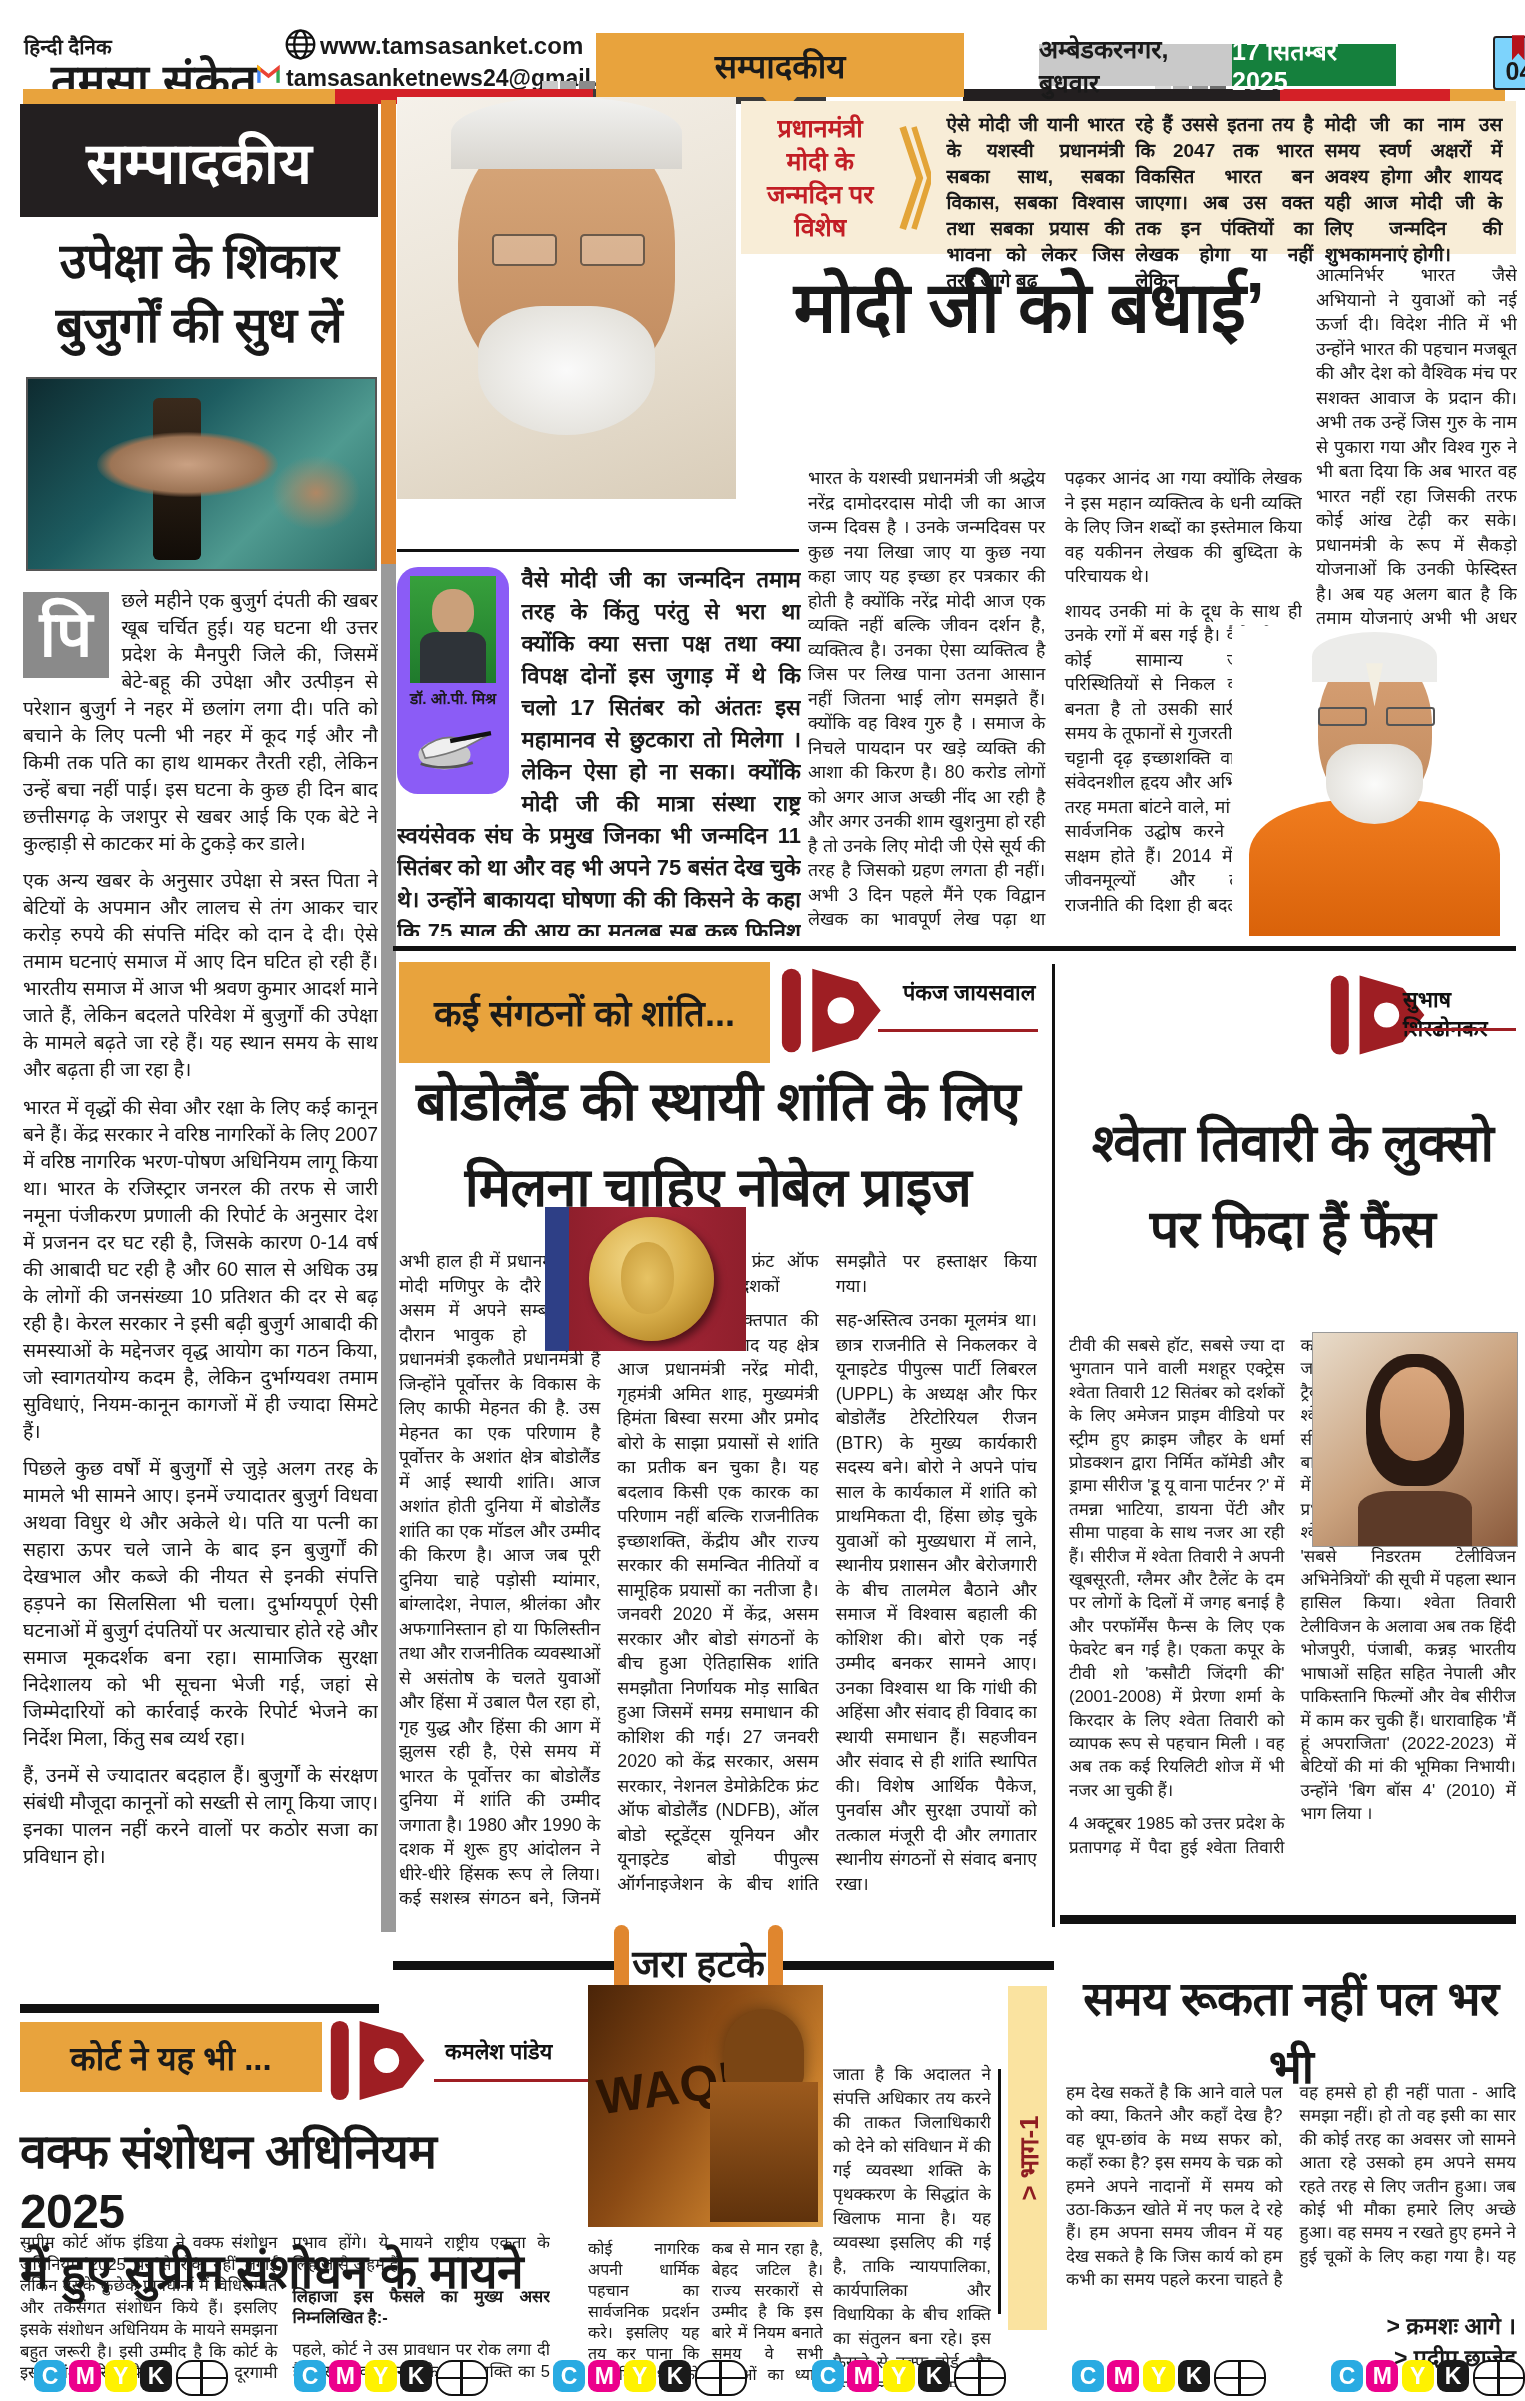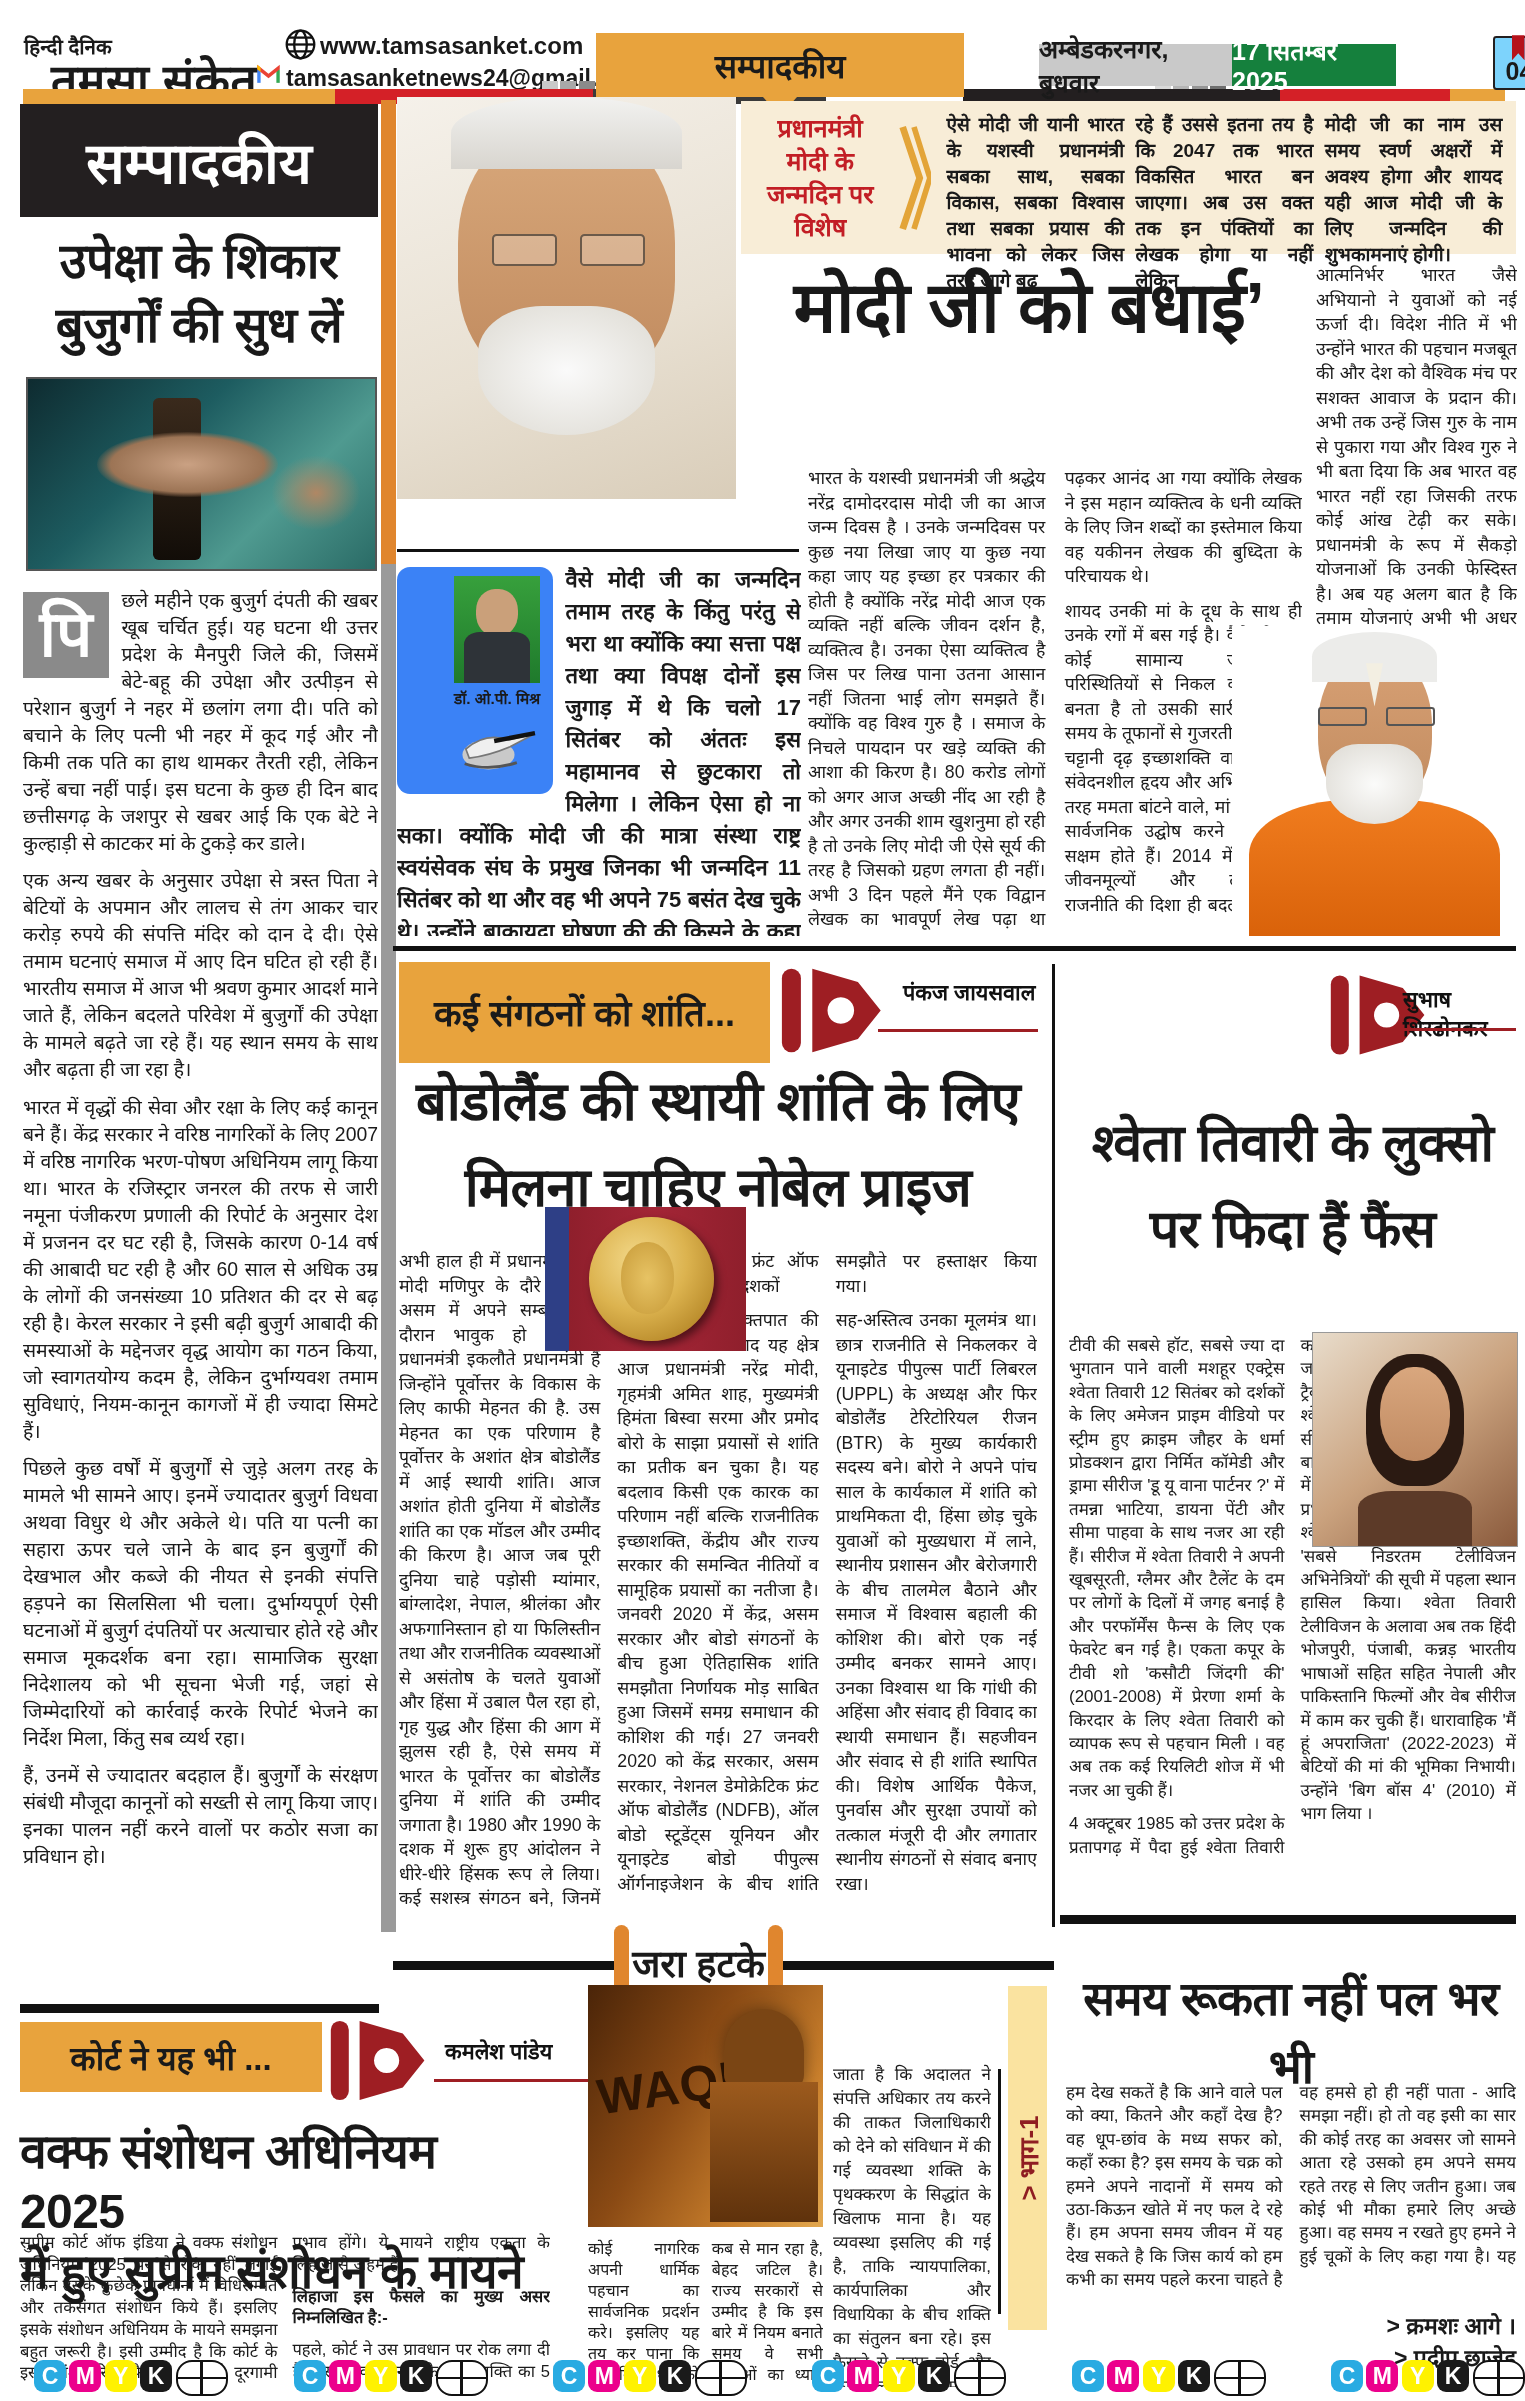--- a/index.html
+++ b/index.html
@@ -134,21 +134,21 @@
     <div class="just" style="flex:1;font-size:19px;font-weight:700;line-height:26px;">रहे हैं उससे इतना तय है कि 2047 तक भारत विकसित भारत बन जाएगा। अब उस वक्त तक इन पंक्तियों का लेखक होगा या नहीं लेकिन</div>
     <div class="just" style="flex:1;font-size:19px;font-weight:700;line-height:26px;">मोदी जी का नाम उस समय स्वर्ण अक्षरों में अवश्य होगा और शायद यही आज मोदी जी के लिए जन्मदिन की शुभकामनाएं होगी।</div>
   </div>
 
   <div class="abs headline center" style="left:741px;top:258px;width:576px;font-size:71px;line-height:100px;">
     <div>मोदी जी को बधाई’</div>
   </div>
 
   <div class="abs" style="left:397px;top:549px;width:402px;height:3.4px;background:#111;"></div>
   <div class="abs" style="left:397px;top:564px;width:404px;height:372px;overflow:hidden;">
-    <div style="float:left;width:112px;height:227px;background:#3b82f6;border-radius:13px;margin:3.4px 12.5px 4.6px 0;text-align:center;overflow:hidden;padding-left:44px;">
+    <div style="float:left;width:112px;height:227px;background:#8b5cf6;border-radius:21px;margin:3.4px 12.5px 4.6px 0;text-align:center;overflow:hidden;">
       <div class="photo" style="position:relative;width:86px;height:107px;margin:9px auto 4.6px;background:linear-gradient(#37a03c,#1f7a2c);">
         <div style="position:absolute;left:26%;top:12%;width:48%;height:44%;background:#caa07a;border-radius:46%;"></div>
         <div style="position:absolute;left:12%;top:52%;width:76%;height:48%;background:#2e3338;border-radius:24% 24% 0 0;"></div>
       </div>
       <div style="font-size:15.4px;font-weight:800;">डॉ. ओ.पी. मिश्र</div>
       <div style="margin-top:5.7px;">
         <svg width="86" height="68" viewBox="0 0 150 120">
             <ellipse cx="60" cy="70" rx="46" ry="26" fill="#c9c9c9"></ellipse>
             <path d="M20,60 Q55,30 95,44 L140,34 L98,56 Q60,72 26,76 Z" fill="#efefef" stroke="#777" stroke-width="3"></path>
             <line x1="70" y1="46" x2="142" y2="32" stroke="#111" stroke-width="8"></line>

